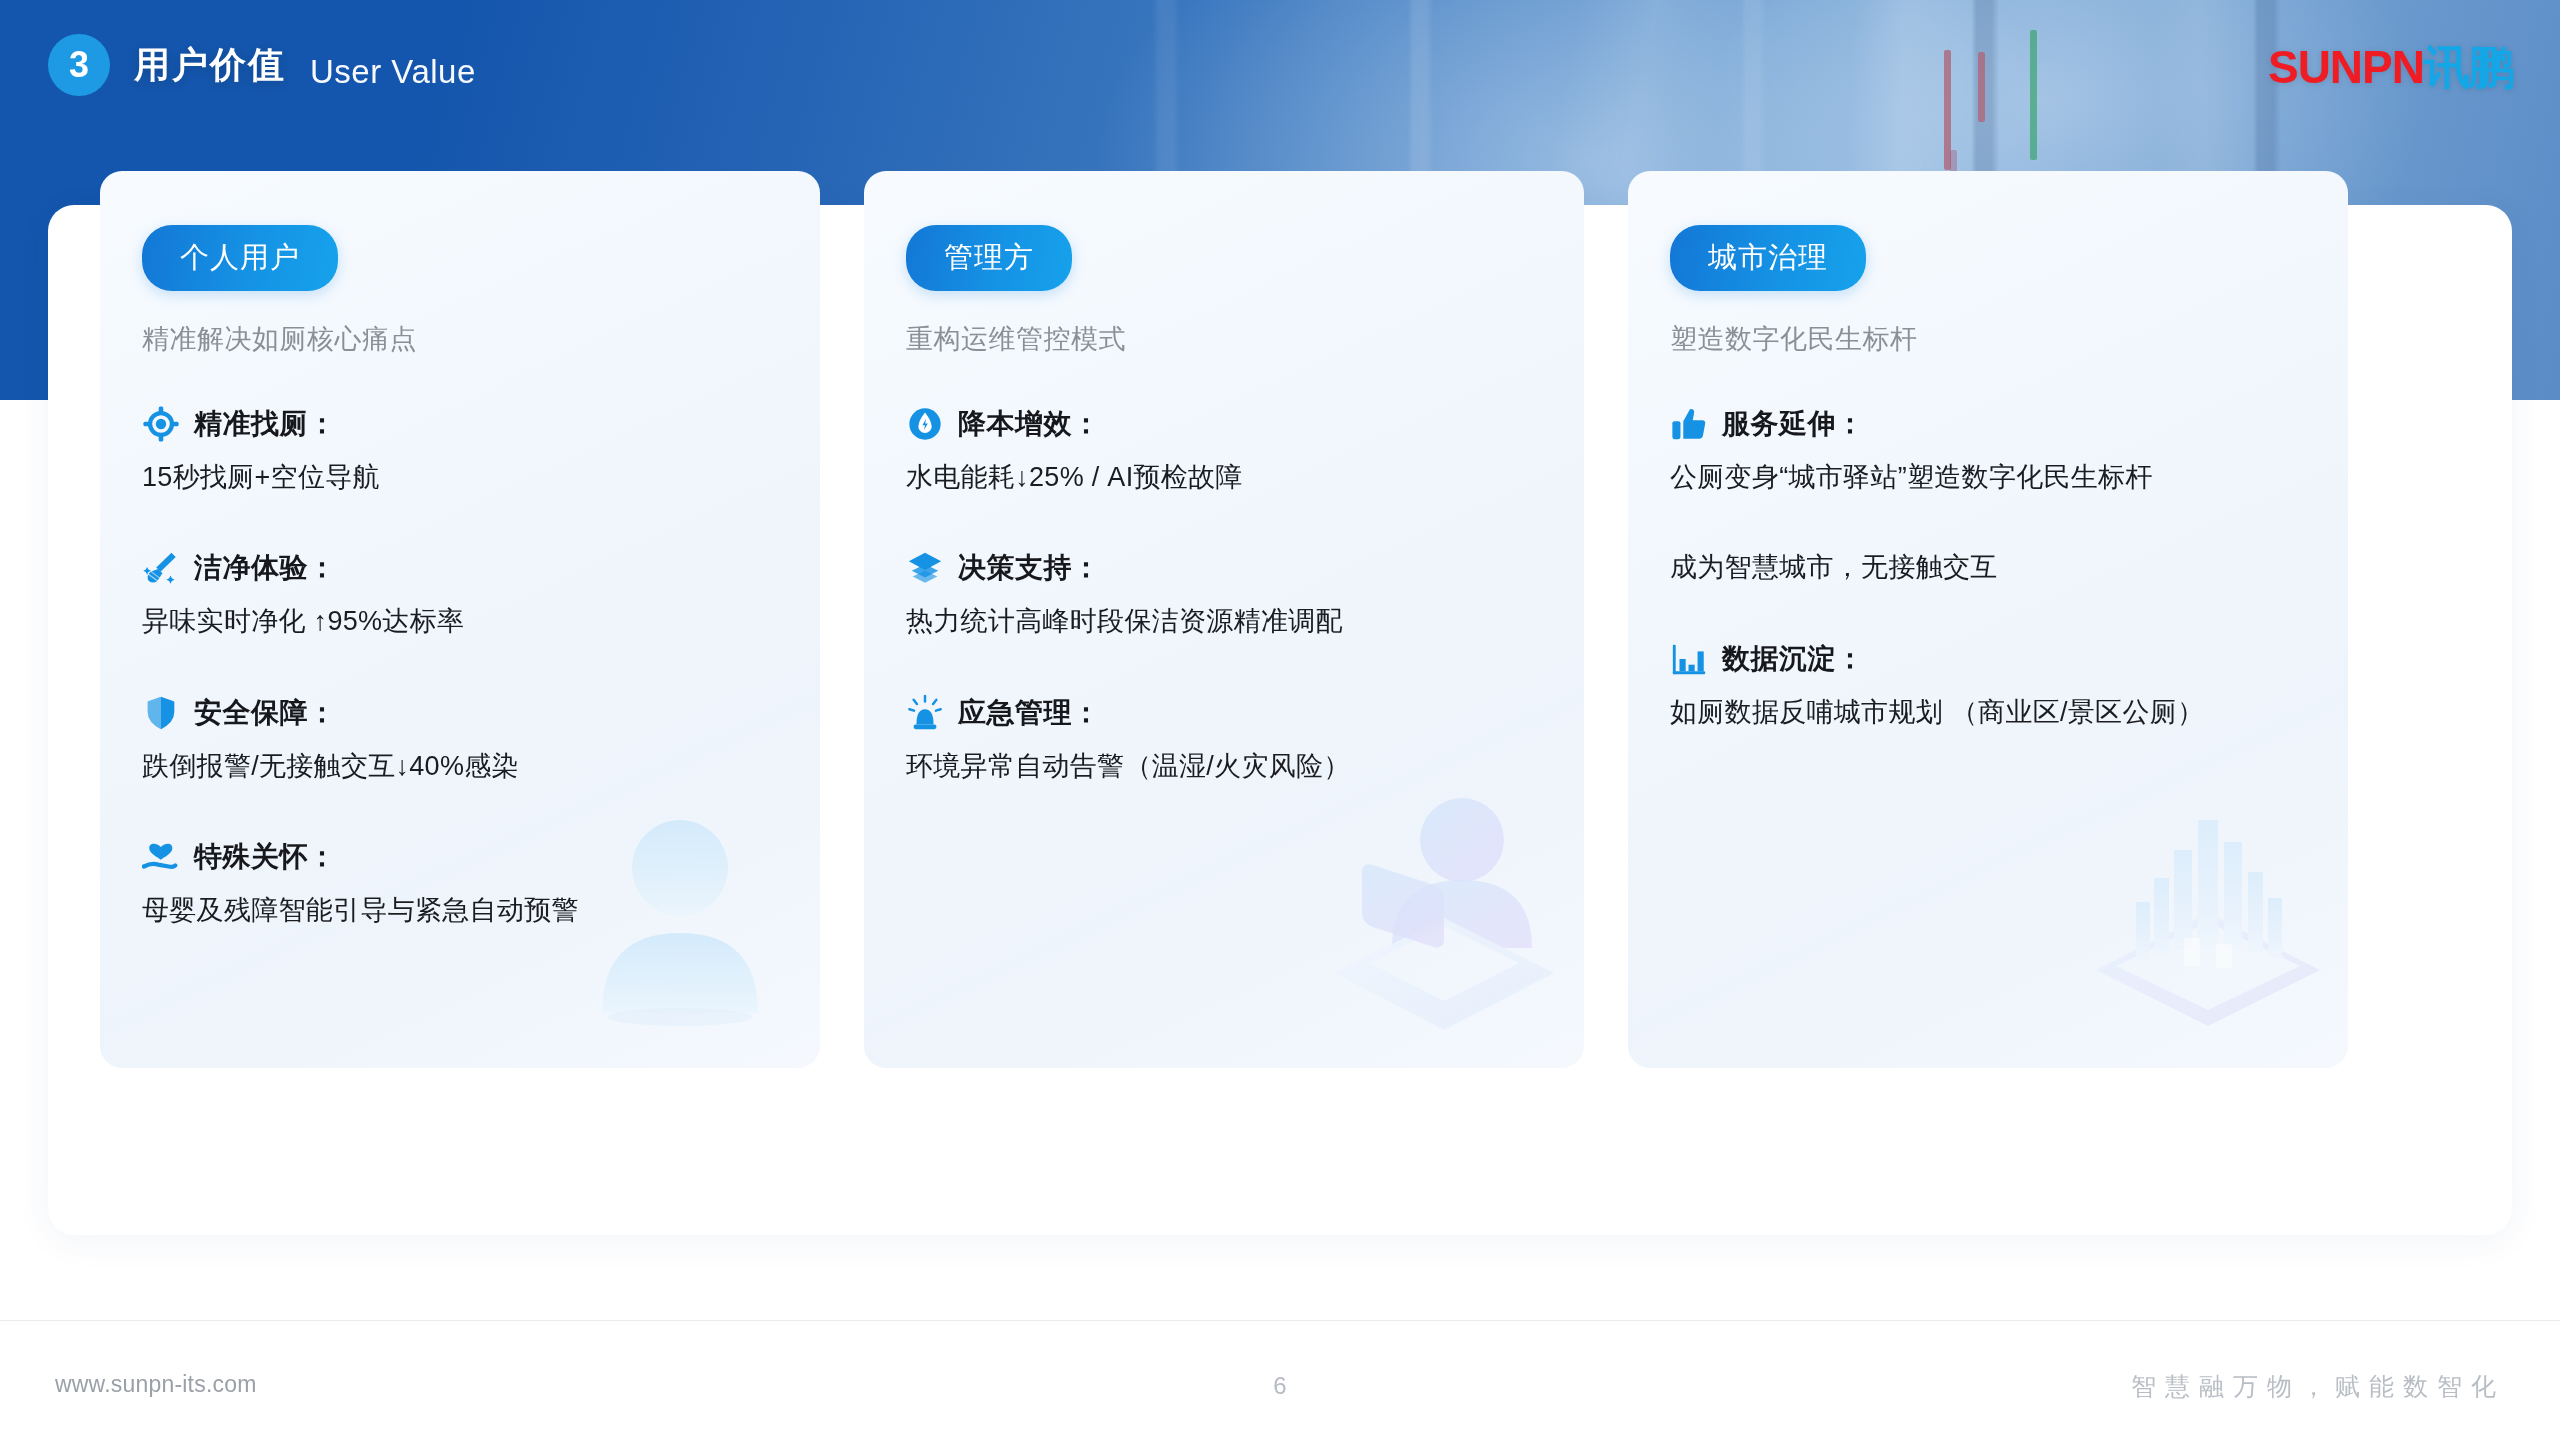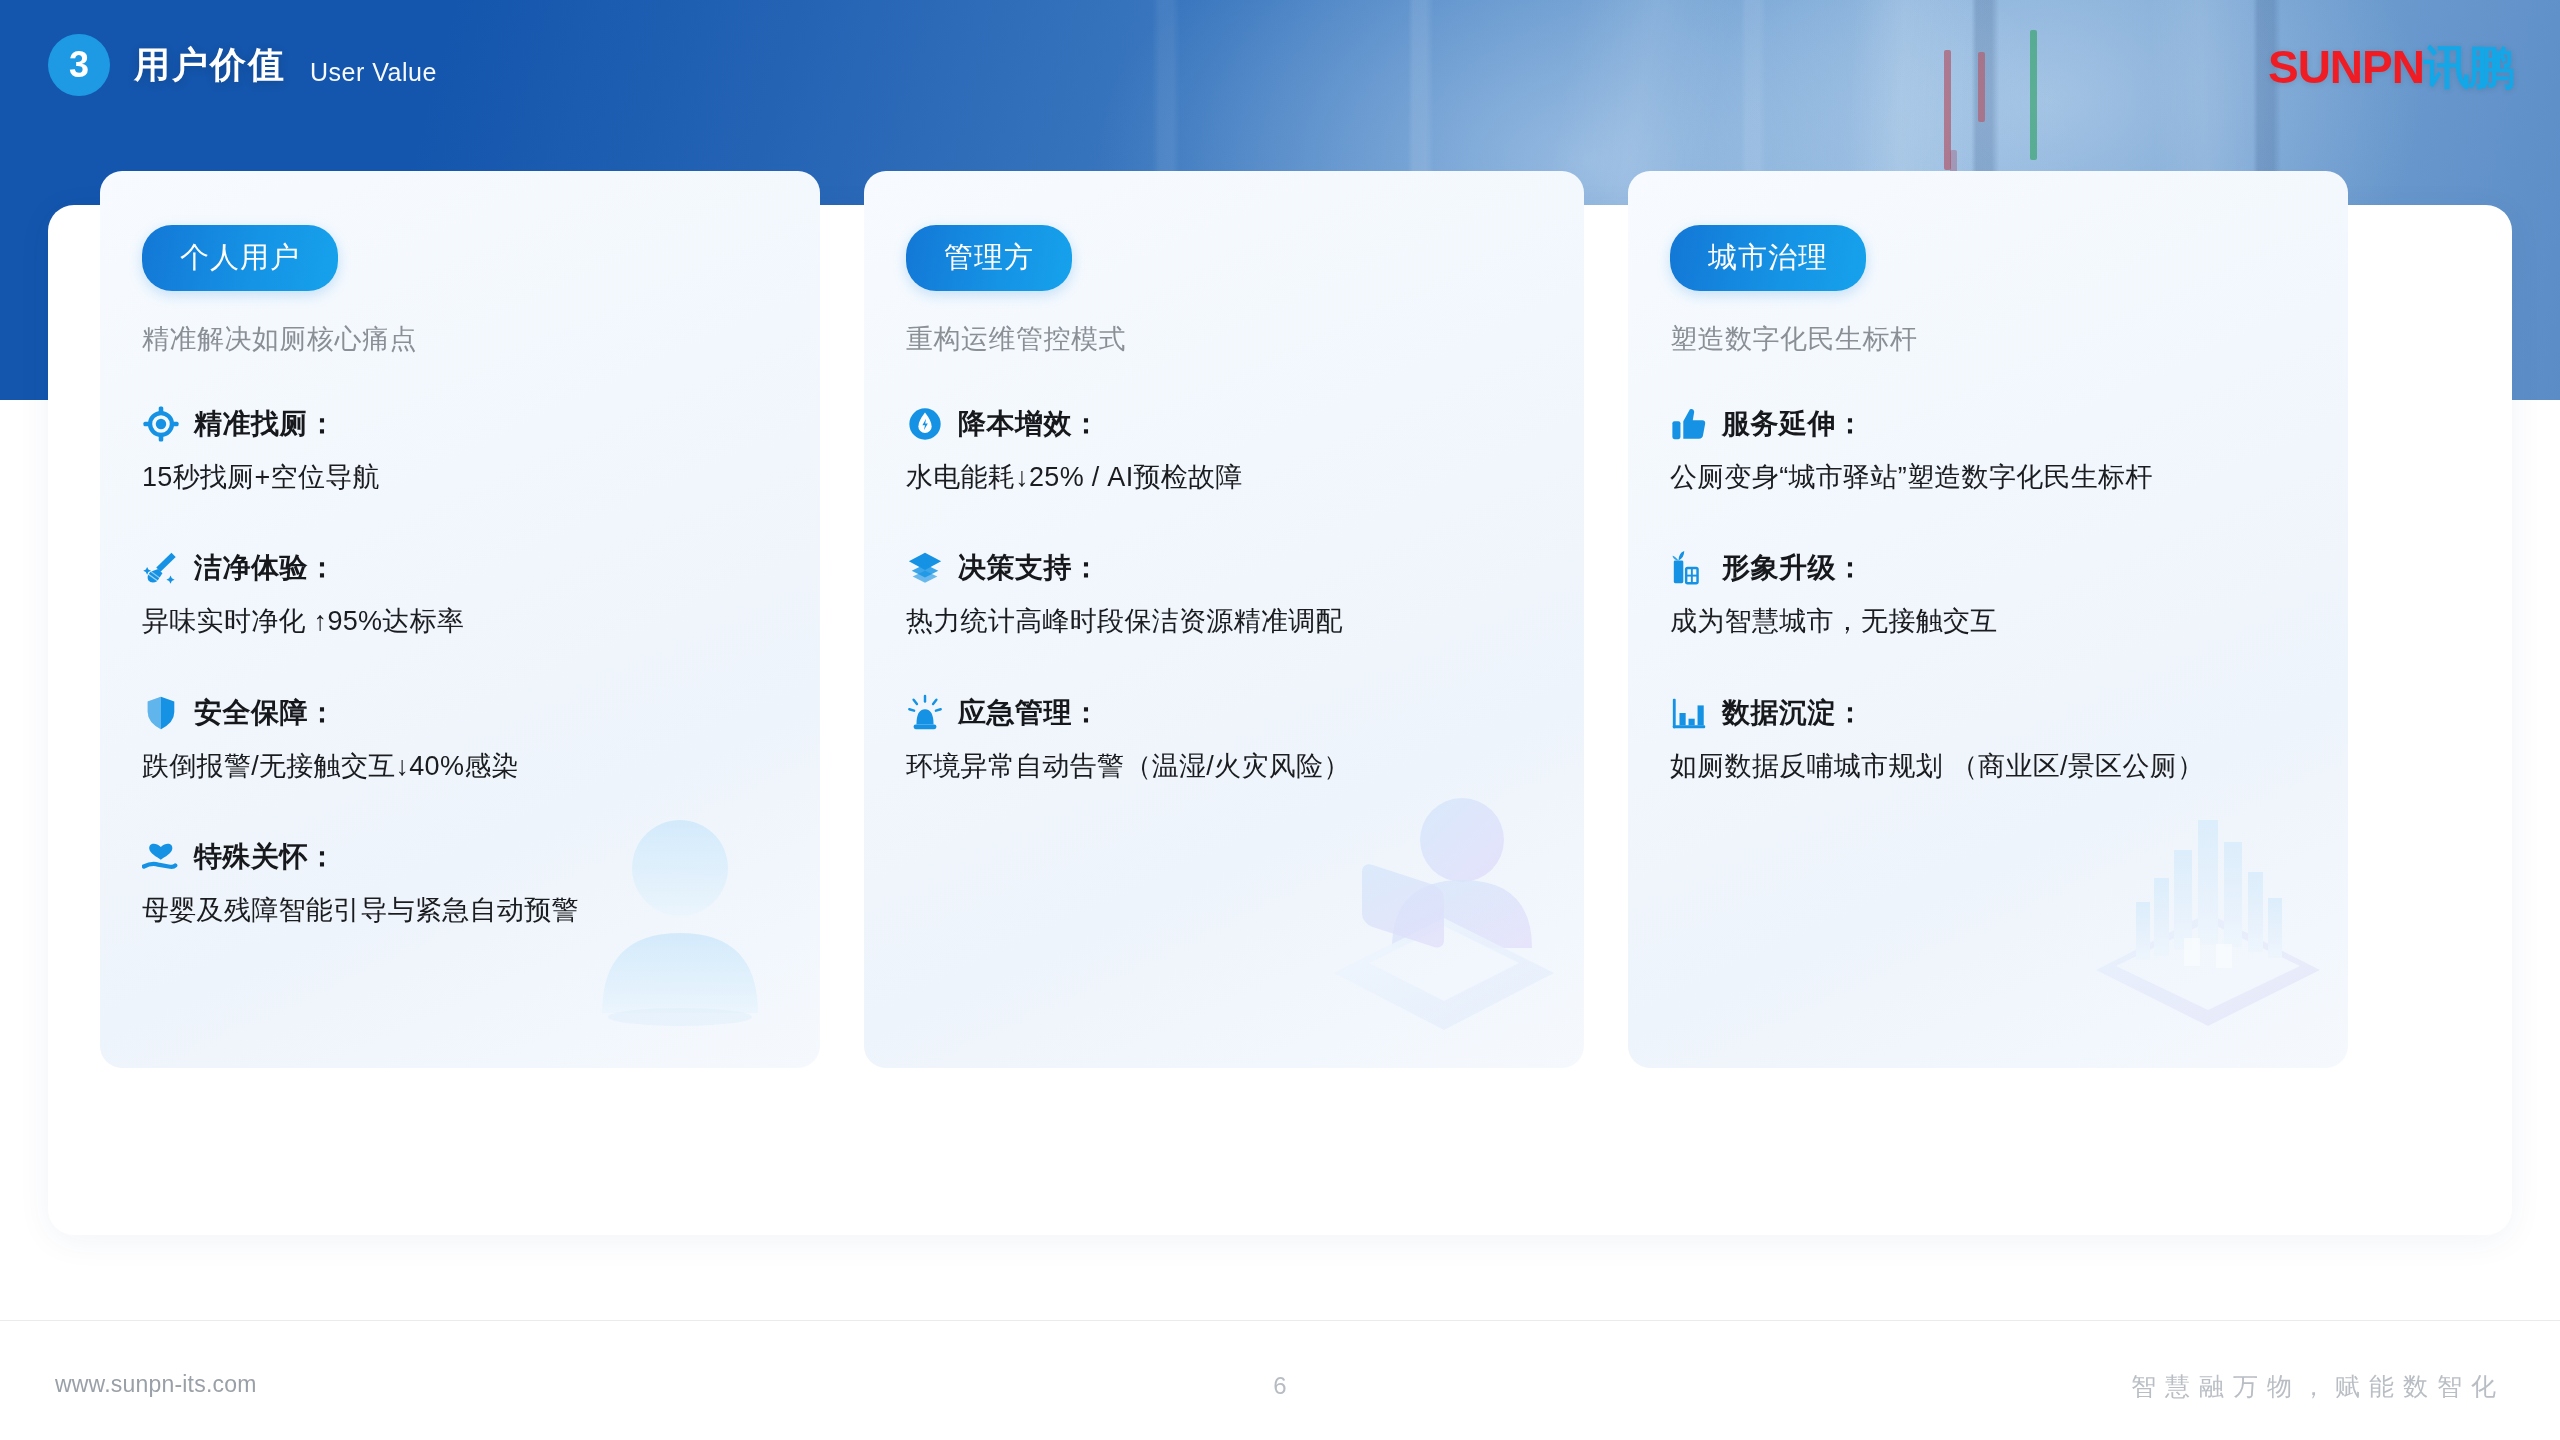--- a/index.html
+++ b/index.html
@@ -54,21 +54,21 @@
     width:62px; height:62px; border-radius:50%;
     background:#1e9ae5;
     display:flex; align-items:center; justify-content:center;
     color:#ffffff; font-size:36px; font-weight:bold; line-height:1;
   }
   .title-cn {
     color:#ffffff; font-size:36px; font-weight:bold; letter-spacing:2px;
     text-shadow:0 2px 10px rgba(0,0,0,.18);
   }
   .title-en {
-    color:#ffffff; font-size:25px; font-weight:normal; letter-spacing:.5px;
+    color:#ffffff; font-size:33px; font-weight:normal; letter-spacing:.5px;
     padding-top:14px; opacity:.97;
   }
 
   .logo {
     position:absolute; right:48px; top:44px; z-index:6;
     font-size:46px; font-weight:bold; letter-spacing:-1px; line-height:1;
     white-space:nowrap;
     text-shadow:0 1px 6px rgba(0,0,0,.12);
   }
   .logo .lg-en { color:#ef1c24; }
@@ -316,31 +316,20 @@
             <svg class="item-ico" viewBox="0 0 40 40">
               <rect x="2.5" y="17" width="8.5" height="19" rx="2.2" fill="#1592e4"></rect>
               <path d="M14 17 L21 4.5 Q25 3 25.5 7 L24 16 H34 Q37.5 16 37 19.8 L34.8 31.5 Q34.2 35.5 30.5 35.5 H14 Z" fill="#1592e4"></path>
             </svg>
             <span class="item-title">服务延伸：</span>
           </div>
           <div class="item-desc">公厕变身“城市驿站”塑造数字化民生标杆</div>
         </div>
 
         <div class="item">
-          <div class="item-head">
-            <svg class="item-ico" viewBox="0 0 40 40">
-              <rect x="4" y="12" width="10" height="24" rx="1.5" fill="#1592e4"></rect>
-              <rect x="17" y="20" width="12" height="16" rx="1.5" fill="none" stroke="#1592e4" stroke-width="2.6"></rect>
-              <line x1="23" y1="20" x2="23" y2="36" stroke="#1592e4" stroke-width="2"></line>
-              <line x1="17" y1="28" x2="29" y2="28" stroke="#1592e4" stroke-width="2"></line>
-              <path d="M9 12 Q9 4 15 2 Q15 9 9 12 Z" fill="#1592e4"></path>
-              <path d="M9 12 Q5 7 2.5 7 Q4 12 9 12 Z" fill="#1592e4" opacity=".85"></path>
-            </svg>
-            <span class="item-title">形象升级：</span>
-          </div>
           <div class="item-desc">成为智慧城市，无接触交互</div>
         </div>
 
         <div class="item">
           <div class="item-head">
             <svg class="item-ico" viewBox="0 0 40 40">
               <rect x="3" y="5" width="3" height="31" rx="1" fill="#1592e4"></rect>
               <rect x="3" y="33" width="34" height="3" rx="1" fill="#1592e4"></rect>
               <rect x="10" y="20" width="6.5" height="13" fill="#1592e4"></rect>
               <rect x="19.5" y="26" width="6.5" height="7" fill="#1592e4"></rect>

